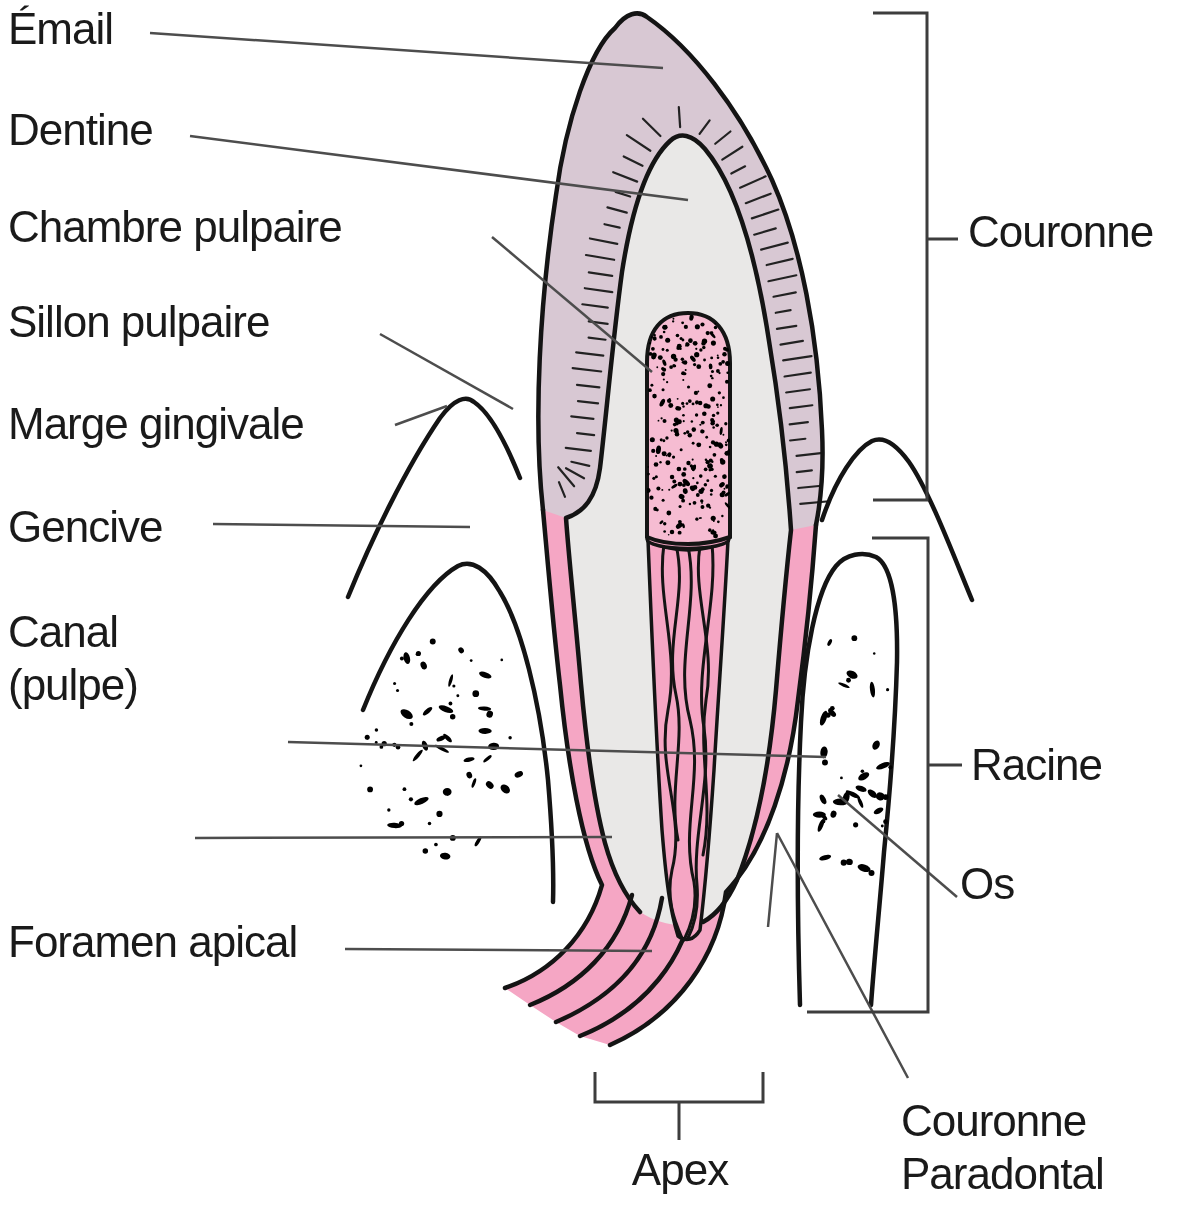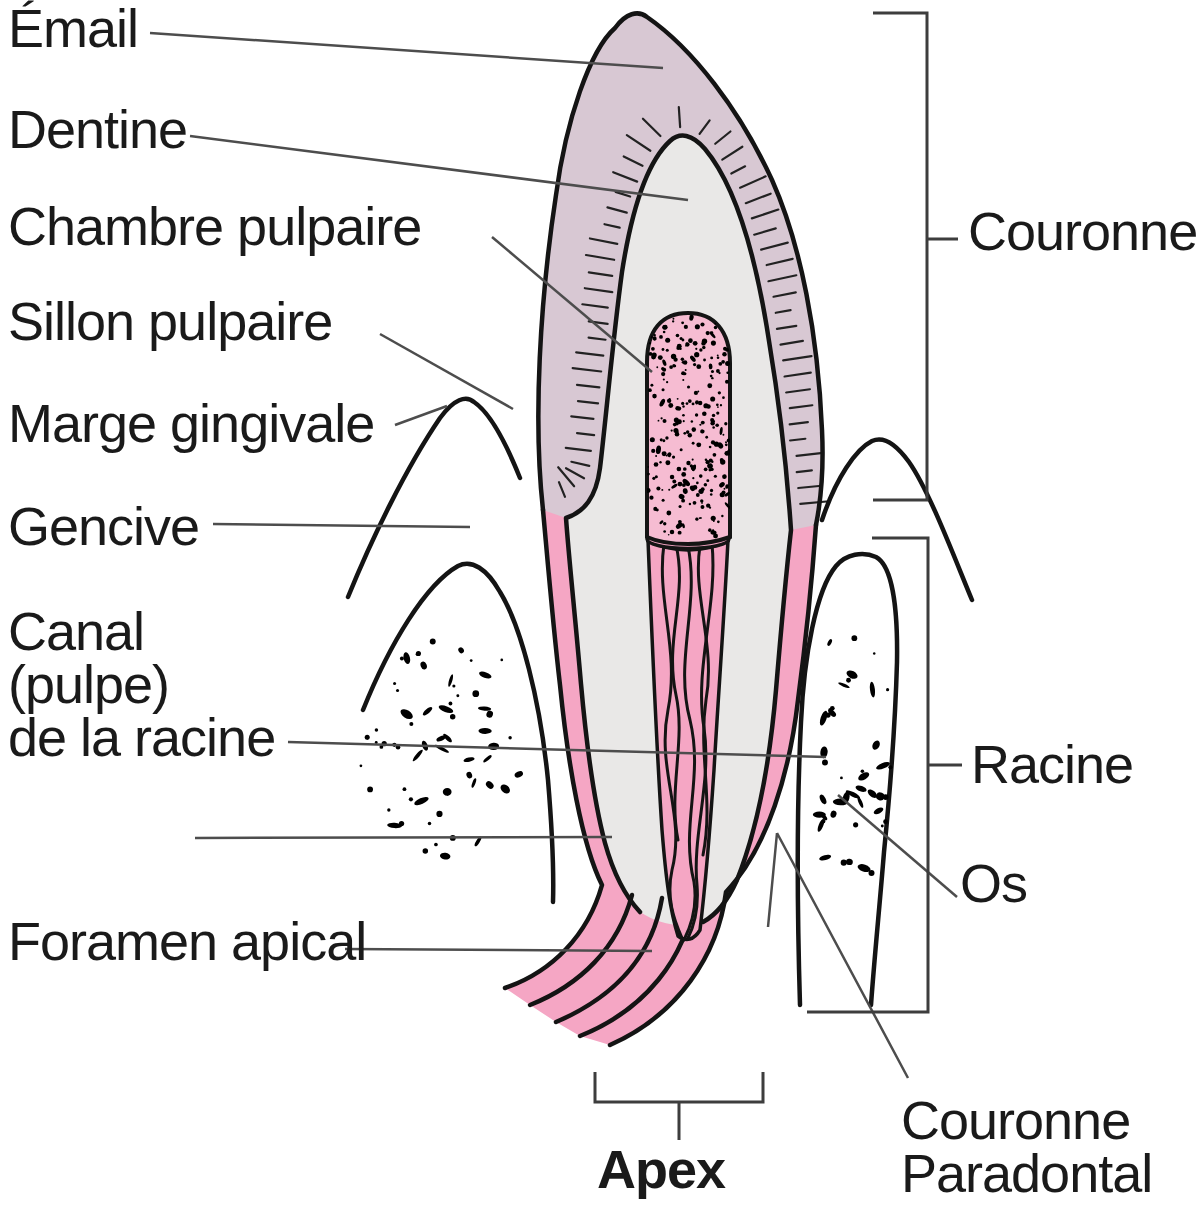--- a/index.html
+++ b/index.html
@@ -3,23 +3,23 @@
 <meta charset="utf-8">
 <style>
   :root{
     --enamel:#d8c8d3; --dentine:#e9e8e7; --pulp:#f6bcd2; --canal:#f5a6c4;
     --outline:#141414; --leader:#4d4d4d; --bracket:#3d3d3d; --text:#1a1a1a; --bg:#ffffff;
   }
   html,body{margin:0;padding:0;background:var(--bg);overflow:hidden;}
   .stage{position:relative;width:1200px;height:1206px;background:var(--bg);
          font-family:"Liberation Sans","DejaVu Sans",sans-serif;}
   .stage svg{position:absolute;left:0;top:0;}
-  .lbl{position:absolute;font-size:54px;letter-spacing:-1px;line-height:53px;
+  .lbl{position:absolute;font-size:44px;letter-spacing:-1px;line-height:53px;
        color:var(--text);white-space:nowrap;}
-  .lbl.center{text-align:left;font-weight:bold;}
+  .lbl.center{text-align:center;}
   
   .enamel{fill:var(--enamel);stroke:none;}
   .dentine{fill:var(--dentine);stroke:none;}
   .rootpink{fill:var(--canal);stroke:none;}
   .pulpbg{fill:var(--pulp);stroke:var(--outline);stroke-width:4;}
   .canalfill{fill:var(--canal);stroke:var(--outline);stroke-width:3.5;}
   .ink{fill:none;stroke:var(--outline);stroke-width:4.5;stroke-linecap:round;stroke-linejoin:round;}
   .ink-thin{fill:none;stroke:var(--outline);stroke-width:3;stroke-linecap:round;}
   .hatch{stroke:#222;stroke-width:2.2;stroke-linecap:round;}
   .leader{fill:none;stroke:var(--leader);stroke-width:2.5;}
@@ -572,21 +572,20 @@
 
 <div class="lbl" style="left:8px;top:2px">Émail</div>
 <div class="lbl" style="left:8px;top:103px">Dentine</div>
 <div class="lbl" style="left:8px;top:200px">Chambre pulpaire</div>
 <div class="lbl" style="left:8px;top:295px">Sillon pulpaire</div>
 <div class="lbl" style="left:8px;top:397px">Marge gingivale</div>
 <div class="lbl" style="left:8px;top:500px">Gencive</div>
 <div class="lbl" style="left:8px;top:605px">
   <div>Canal</div>
   <div>(pulpe)</div>
-  <div>de la racine</div>
 </div>
 <div class="lbl" style="left:8px;top:915px">Foramen apical</div>
 <div class="lbl center" style="left:597px;top:1143px;width:166px">Apex</div>
 <div class="lbl" style="left:968px;top:205px">Couronne</div>
 <div class="lbl" style="left:971px;top:738px">Racine</div>
 <div class="lbl" style="left:960px;top:857px">
   <div>Os</div>
 </div>
 <div class="lbl" style="left:901px;top:1094px">
   <div>Couronne</div>

